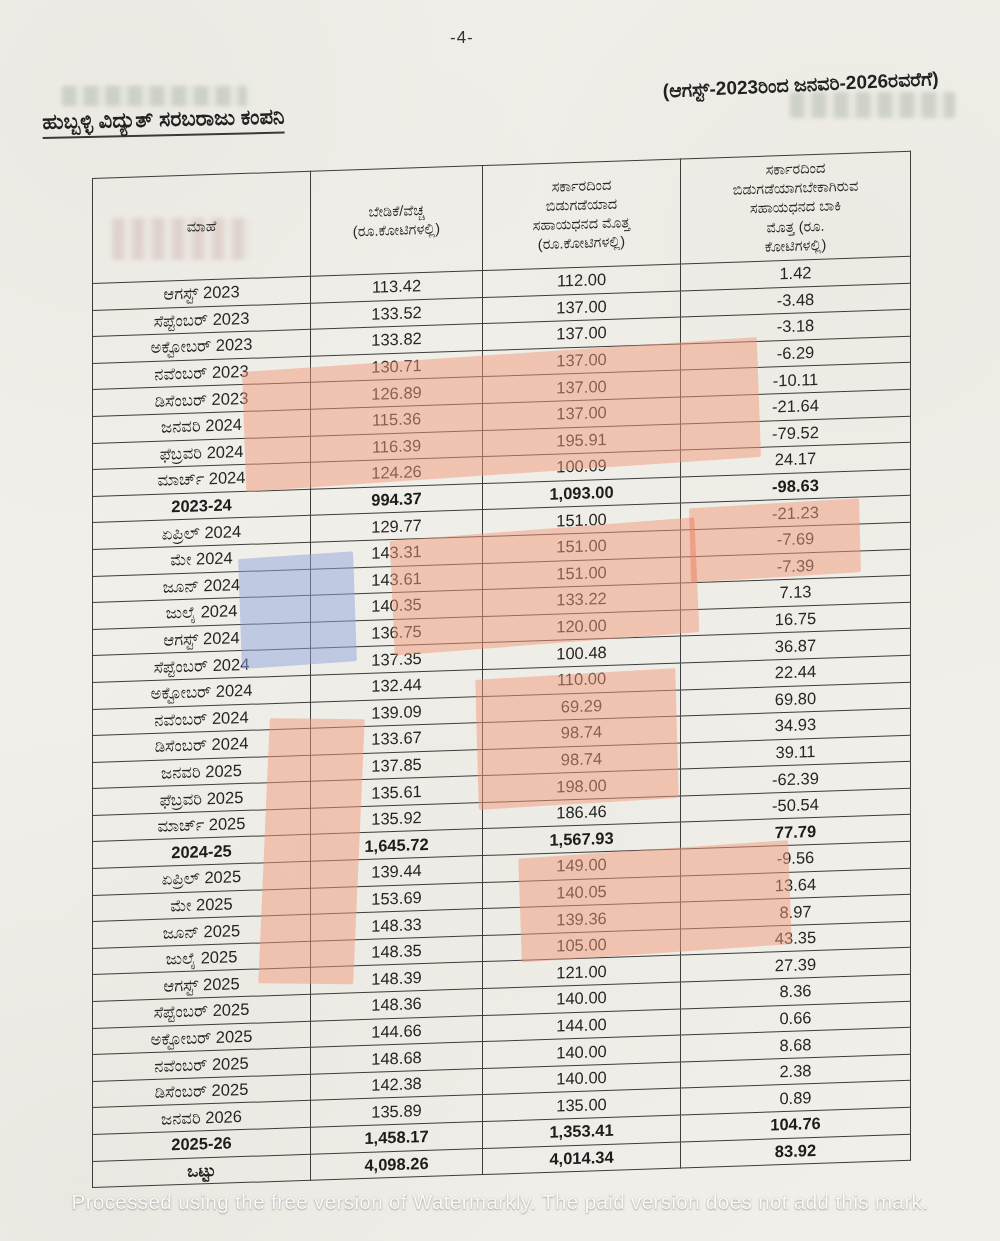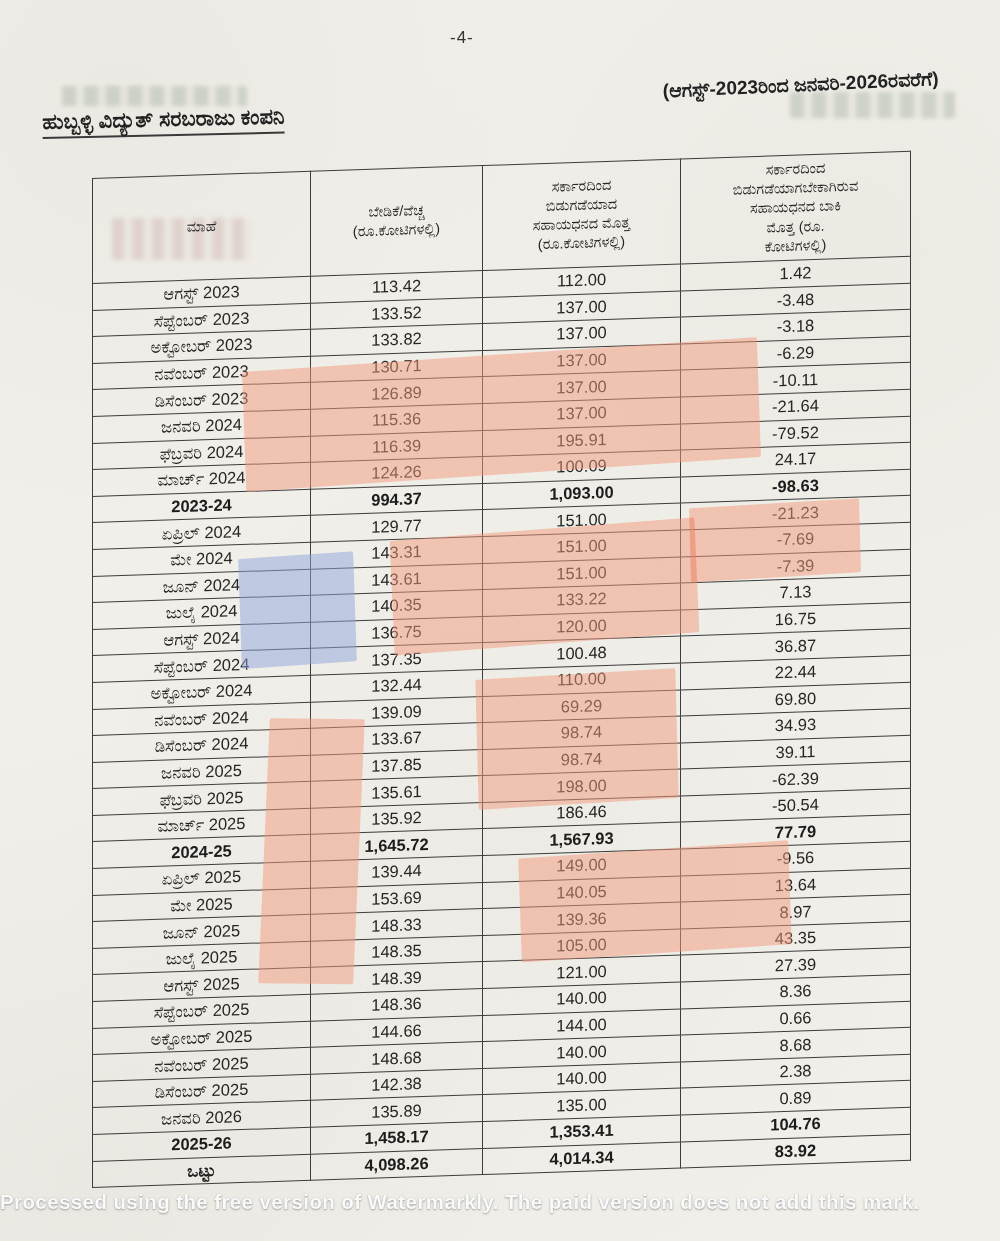--- a/index.html
+++ b/index.html
@@ -57,22 +57,22 @@
   tr.bold-row td{font-weight:700;color:#1c1c1c;}
   .col-m{width:218px;} .col-d{width:172px;} .col-r{width:198px;} .col-b{width:230px;}
   
   .hl-layer{position:absolute;inset:0;z-index:3;pointer-events:none;}
   .hl{position:absolute;mix-blend-mode:multiply;opacity:.5;border-radius:2px;}
   
   .smudge{position:absolute;filter:blur(2px);pointer-events:none;border-radius:3px;}
   .smudge.green{background:repeating-linear-gradient(90deg,rgba(125,145,125,.28) 0 14px,rgba(125,145,125,.05) 14px 22px);}
   .smudge.pink{background:repeating-linear-gradient(90deg,rgba(175,125,125,.22) 0 12px,rgba(175,125,125,.04) 12px 20px);}
   .watermark{
-    position:absolute;left:0;right:0;top:1190px;text-align:left;
-    font-size:20.5px;font-weight:700;letter-spacing:.4px;
+    position:absolute;left:0;right:0;top:1190px;text-align:center;
+    font-size:20.5px;font-weight:400;letter-spacing:.4px;
     color:rgba(255,255,255,.95);
     text-shadow:0 1px 2px rgba(110,110,110,.55), 0 0 1px rgba(140,140,140,.5);
     white-space:nowrap;
   }
 </style>
 </head>
 <body>
 
 <div class="paper-texture"></div>
 

